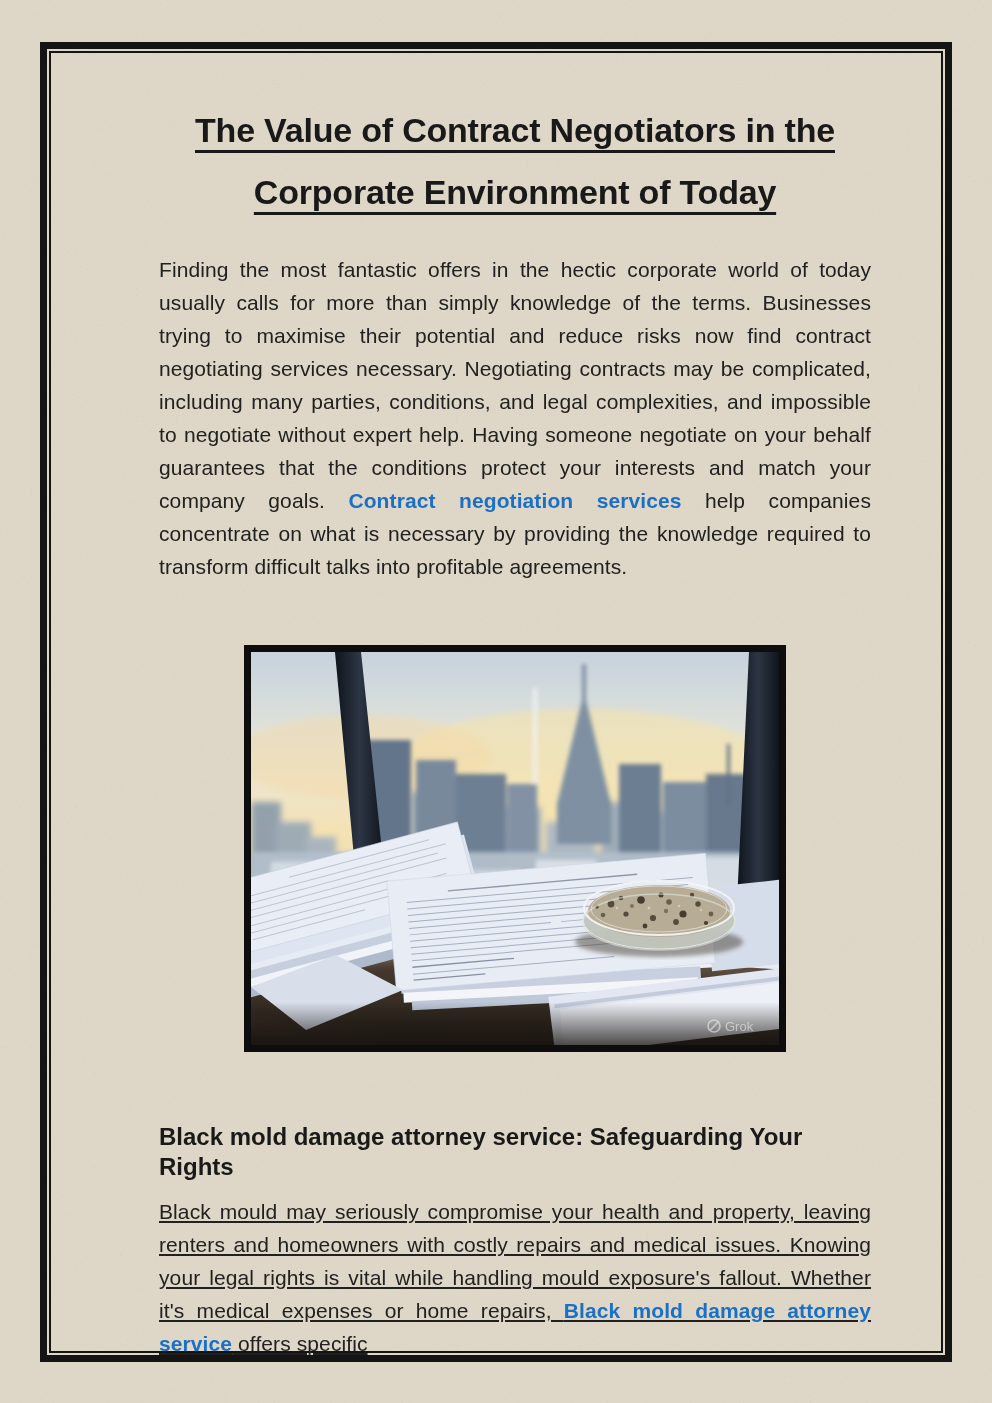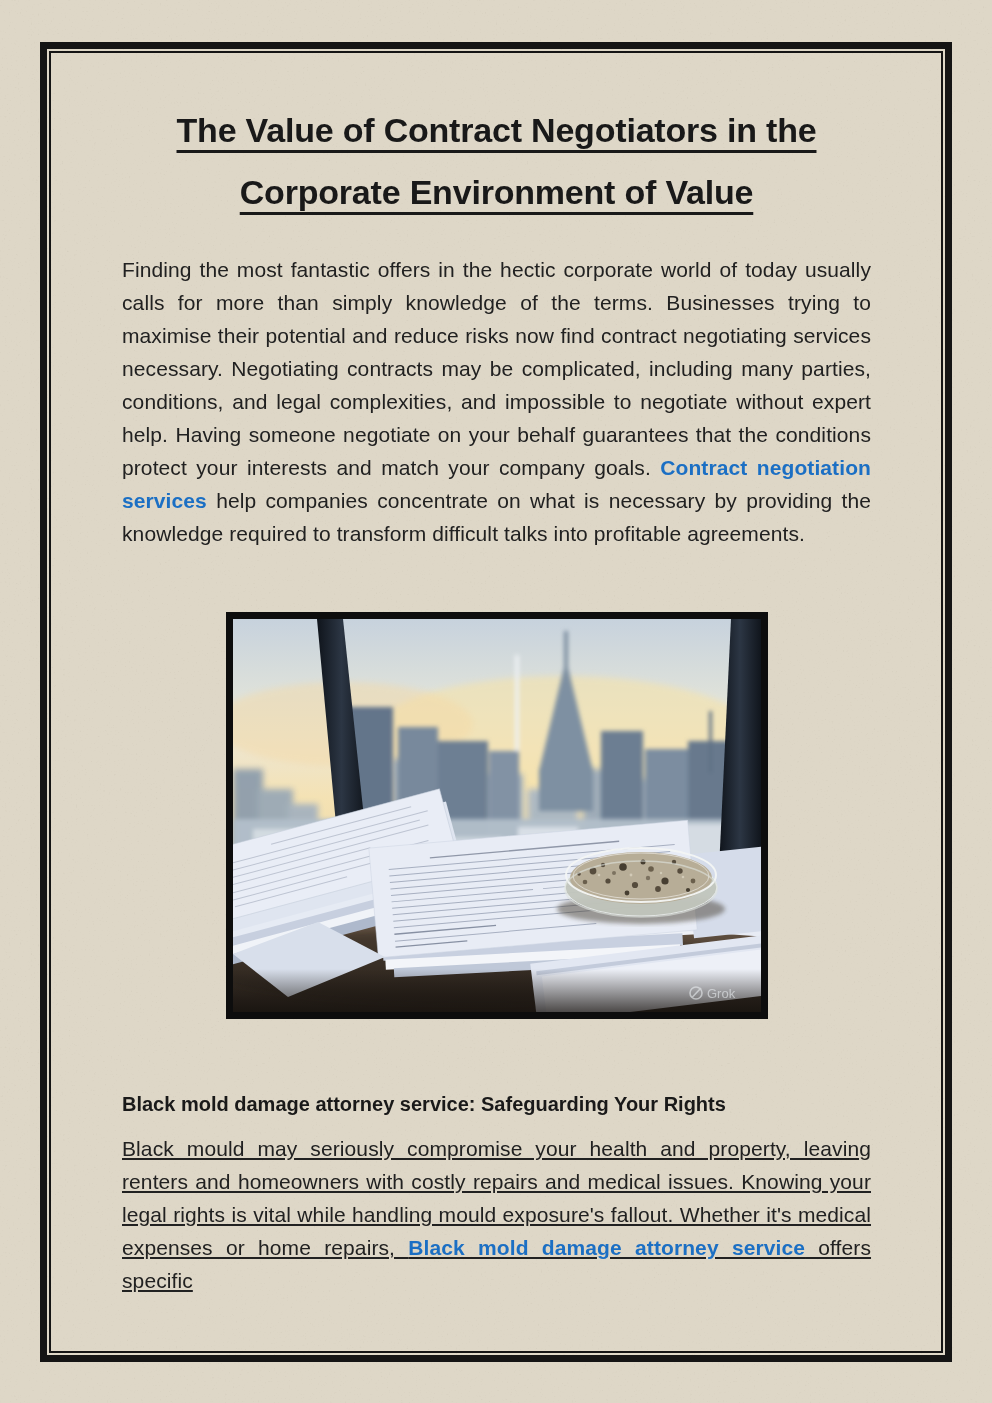--- a/index.html
+++ b/index.html
@@ -7,41 +7,41 @@
     width:992px;height:1403px;position:relative;overflow:hidden;
     background:#ded7c7;
     font-family:"Liberation Sans", sans-serif;
   }
   .noise-layer{position:absolute;left:0;top:0;width:992px;height:1403px;pointer-events:none;}
   .page-frame{
     position:absolute;left:40px;top:42px;width:912px;height:1320px;
     border:7px solid #141414;box-sizing:border-box;
   }
   .frame-inner{position:absolute;inset:2px;border:2px solid #141414;}
-  .content{position:absolute;inset:0;padding:46px 70px 0 71px;box-sizing:border-box;}
+  .content{position:absolute;inset:0;padding:46px 70px 0 71px;box-sizing:border-box;margin-left:37px;}
   .page-title{
     margin:0;font-size:34px;line-height:62px;font-weight:bold;color:#191919;
     text-align:center;letter-spacing:-0.2px;
   }
   .title-line{
     display:block;white-space:nowrap;
     text-decoration:underline;text-decoration-thickness:3px;text-underline-offset:8px;
   }
   .body-par{
     margin:30px 0 0 0;font-size:21px;line-height:33px;color:#212121;
     text-align:justify;letter-spacing:0.1px;
   }
   .inline-link{font-weight:bold;text-decoration:none;cursor:pointer;}
   .figure-wrap{
     width:542px;height:407px;margin:62px auto 0;border:7px solid #0d0d0d;
     box-sizing:border-box;background:#0f766e;
   }
   .photo{display:block;width:528px;height:393px;}
   .section-heading{
-    margin:70px 0 0 0;font-size:20px;line-height:30px;font-weight:bold;color:#191919;
+    margin:70px 0 0 0;font-size:24px;line-height:30px;font-weight:bold;color:#191919;
   }
   .body-par.second{margin-top:13px;text-decoration:underline;}
 </style>
 </head>
 <body>
 
 <svg class="noise-layer" width="992" height="1403" xmlns="http://www.w3.org/2000/svg" aria-hidden="true">
   <defs>
     <filter id="grain" x="0" y="0" width="100%" height="100%">
       <feTurbulence type="fractalNoise" baseFrequency="0.55" numOctaves="2" seed="7" stitchTiles="stitch" result="t"></feTurbulence>
@@ -50,21 +50,21 @@
   </defs>
   <rect width="992" height="1403" filter="url(#grain)" opacity="0.55"></rect>
 </svg>
 
 <div class="page-frame">
   <div class="frame-inner">
     <div class="content">
 
       <h1 class="page-title">
           <span class="title-line">The Value of Contract Negotiators in the</span>
-          <span class="title-line">Corporate Environment of Value</span>
+          <span class="title-line">Corporate Environment of Today</span>
         </h1>
 
       <p class="body-par"><span>Finding the most fantastic offers in the hectic corporate world of today usually calls for more than simply knowledge of the terms. Businesses trying to maximise their potential and reduce risks now find contract negotiating services necessary. Negotiating contracts may be complicated, including many parties, conditions, and legal complexities, and impossible to negotiate without expert help. Having someone negotiate on your behalf guarantees that the conditions protect your interests and match your company goals. </span><a class="inline-link" style="color: rgb(27, 111, 196);">Contract negotiation services</a><span> help companies concentrate on what is necessary by providing the knowledge required to transform difficult talks into profitable agreements.</span></p>
 
       <div class="figure-wrap">
         <svg class="photo" viewBox="0 0 528 393" xmlns="http://www.w3.org/2000/svg" aria-hidden="true">
           <defs>
             <linearGradient id="sky" x1="0" y1="0" x2="0" y2="1">
               <stop offset="0" stop-color="#c7d2dd"></stop>
               <stop offset="0.30" stop-color="#dfe2da"></stop>

